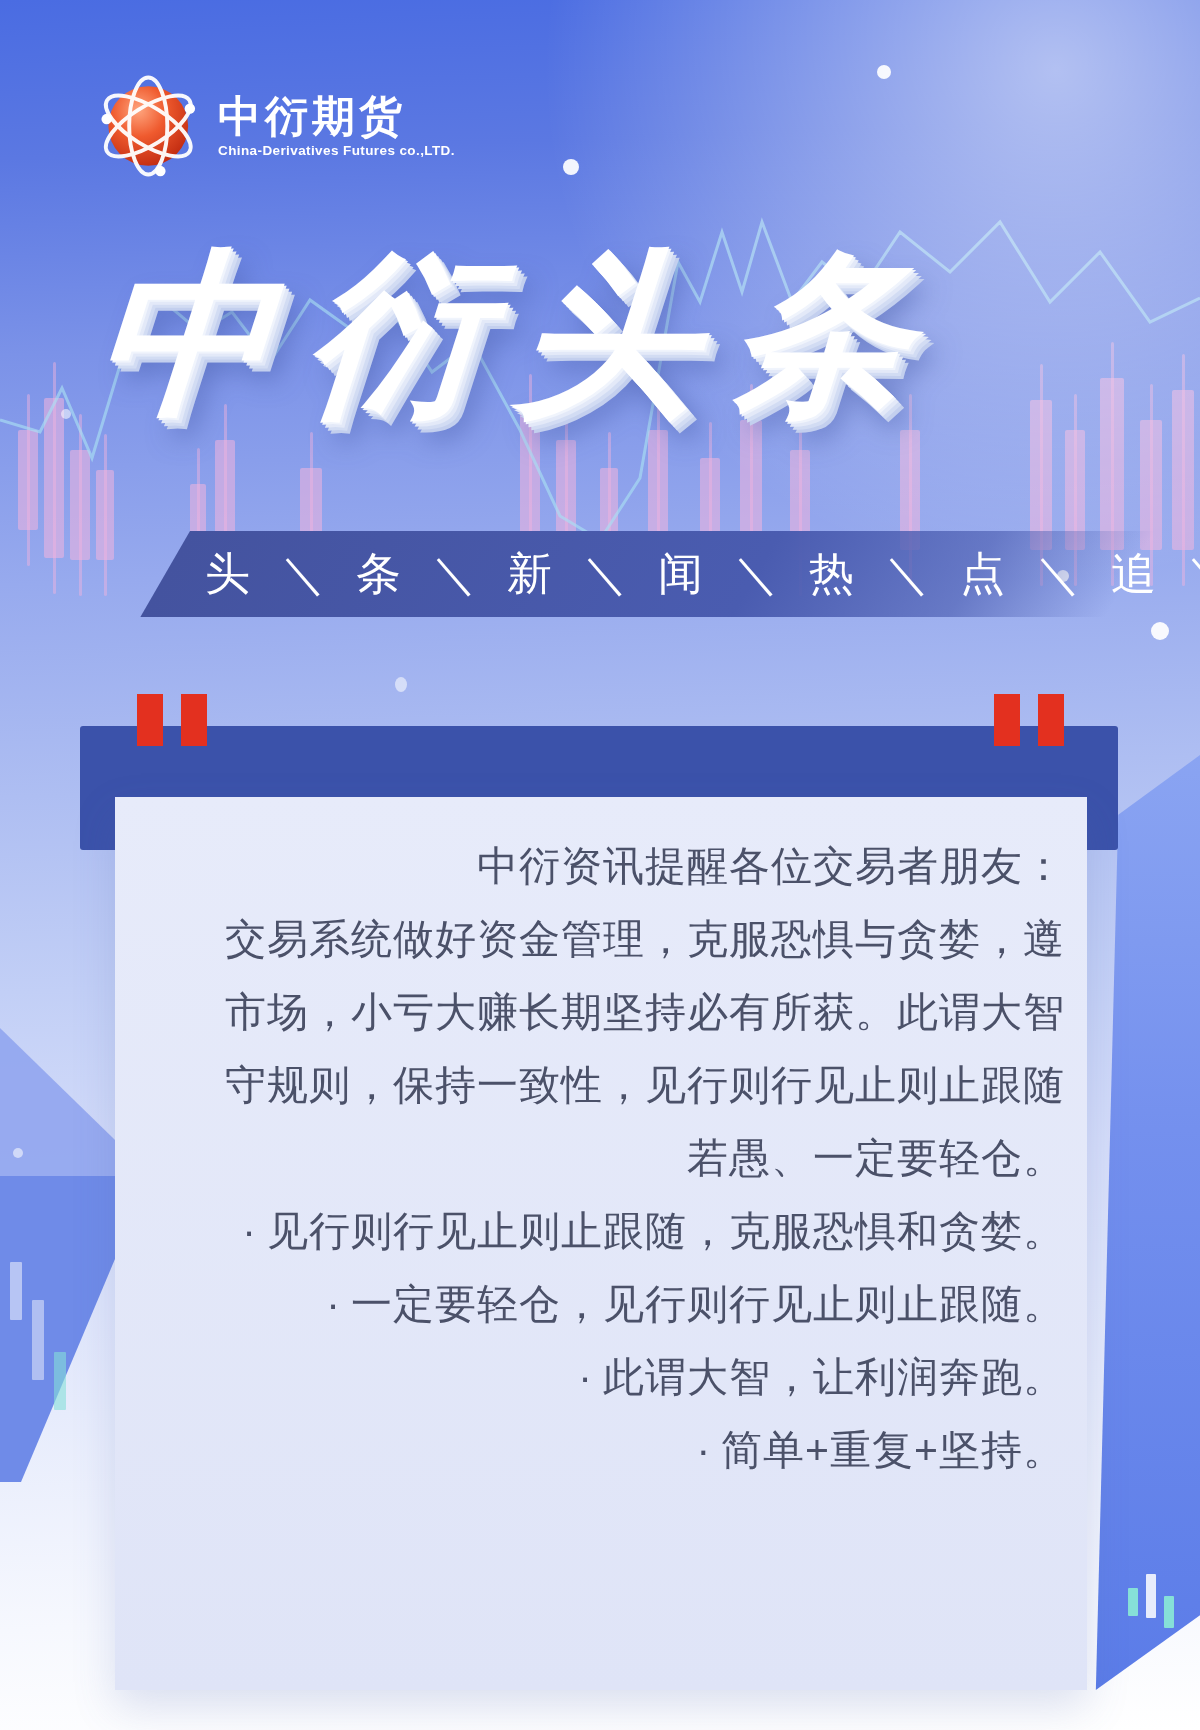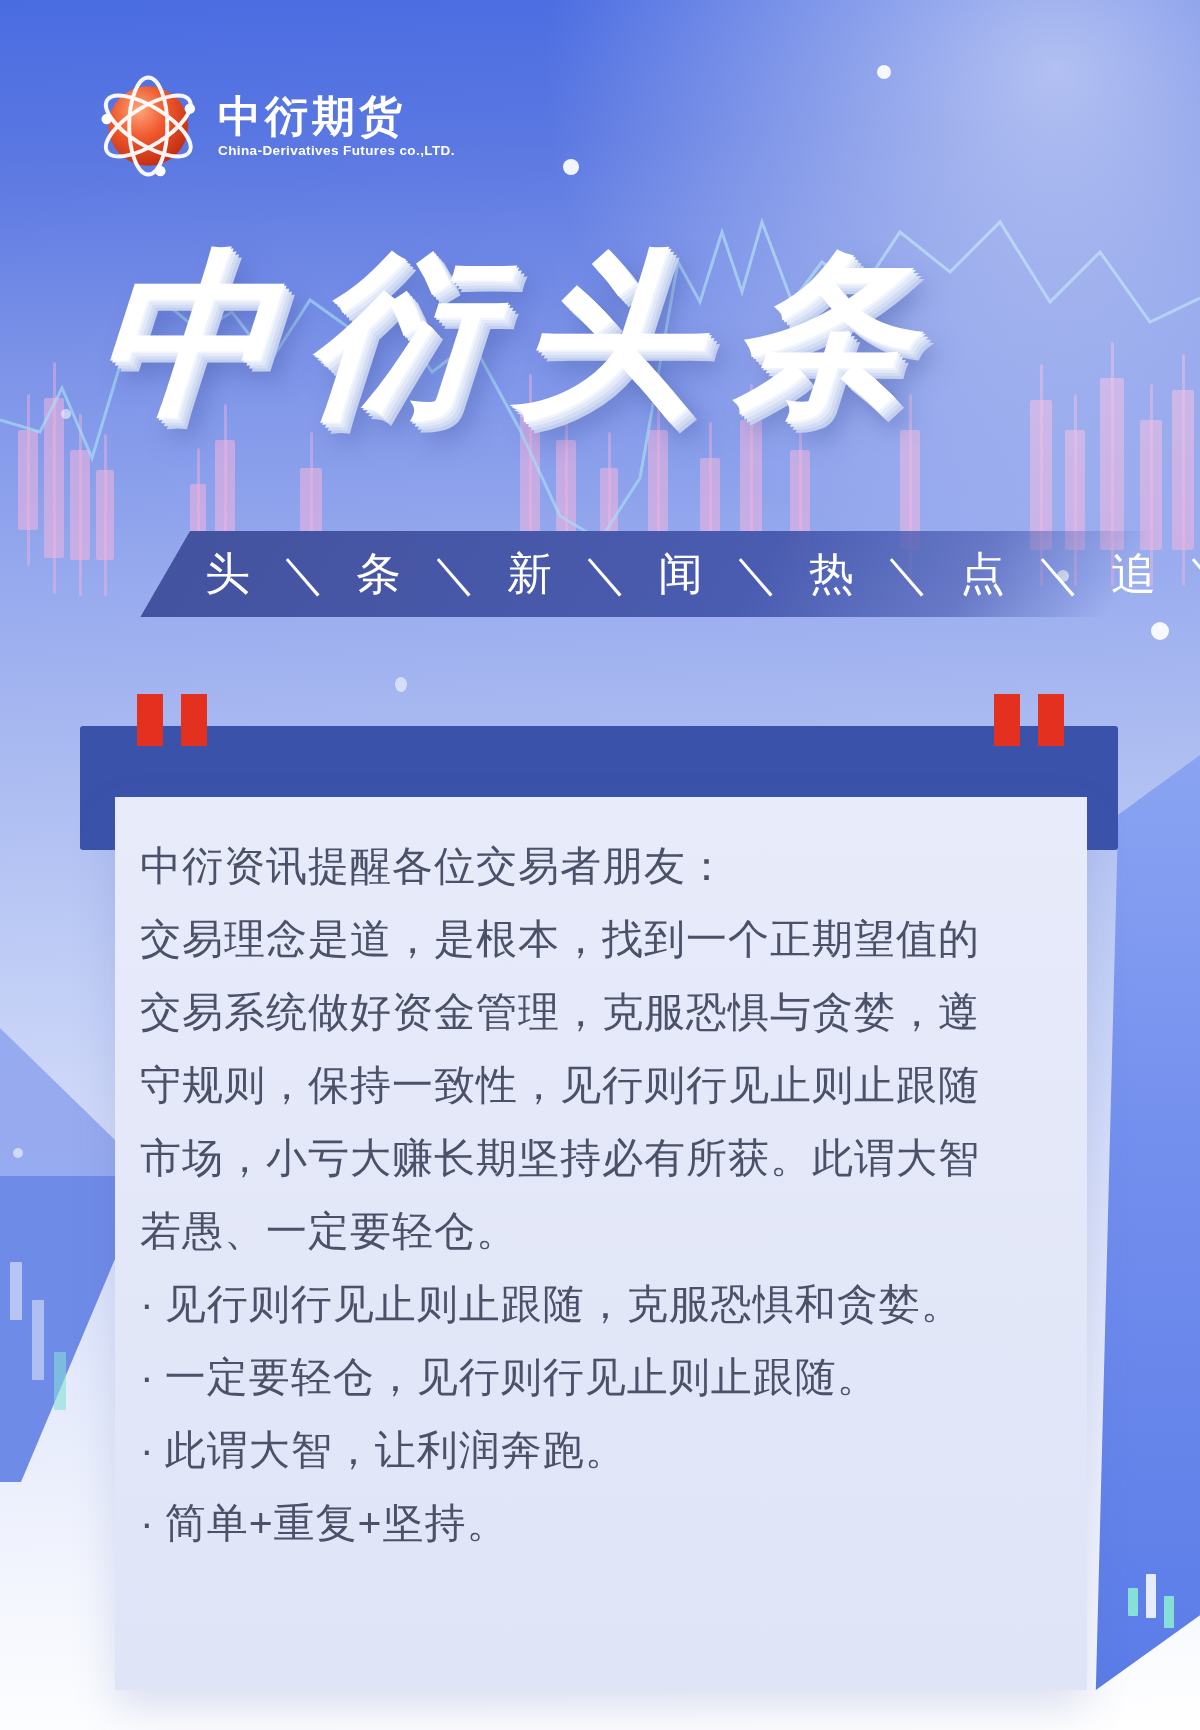--- a/index.html
+++ b/index.html
@@ -45,21 +45,21 @@
   .band-text{position:absolute;left:205px;top:544px;width:920px;color:#ffffff;
     font-size:45px;font-weight:500;letter-spacing:9px;white-space:nowrap;}
   
   .card-back{position:absolute;left:80px;top:726px;width:1038px;height:124px;
     background:#3b52aa;border-radius:3px;}
   .card{position:absolute;left:115px;top:797px;width:972px;height:893px;
     background:linear-gradient(180deg,#e7ebfa 0%,#dfe4f7 100%);
     box-shadow:0 18px 40px rgba(80,100,170,.18);}
   .quote{position:absolute;top:694px;width:26px;height:52px;background:#e3301f;}
   .card-text{position:absolute;left:140px;top:830px;width:925px;
-    font-size:41px;line-height:73px;color:#4b5169;letter-spacing:1px;}
+    font-size:41px;line-height:73px;color:#4b5169;letter-spacing:1px;text-align:right;}
   .bullet-marker{display:inline-block;margin-right:10px;}
 </style>
 </head>
 <body>
 
 <div class="page">
 
   <div class="shape right-poly"></div>
   <div class="shape left-tri"></div>
   <div class="shape left-quad"></div>
@@ -162,24 +162,23 @@
   <div class="card-back"></div>
   <div class="card"></div>
   <div class="quote" style="left:137px;"></div>
   <div class="quote" style="left:181px;"></div>
   <div class="quote" style="left:994px;"></div>
   <div class="quote" style="left:1038px;"></div>
 
   <div class="card-text">
     <div id="intro-lines">
         <div>中衍资讯提醒各位交易者朋友：</div>
-        <div>交易理念是道，是根本，找到一个正期望值的</div>
         <div>交易系统做好资金管理，克服恐惧与贪婪，遵</div>
+        <div>市场，小亏大赚长期坚持必有所获。此谓大智</div>
         <div>守规则，保持一致性，见行则行见止则止跟随</div>
-        <div>市场，小亏大赚长期坚持必有所获。此谓大智</div>
         <div>若愚、一定要轻仓。</div>
       </div>
     <div id="bullet-lines">
         <div><span class="bullet-marker">·</span><span>见行则行见止则止跟随，克服恐惧和贪婪。</span></div>
         <div><span class="bullet-marker">·</span><span>一定要轻仓，见行则行见止则止跟随。</span></div>
         <div><span class="bullet-marker">·</span><span>此谓大智，让利润奔跑。</span></div>
         <div><span class="bullet-marker">·</span><span>简单+重复+坚持。</span></div>
       </div>
   </div>
 

